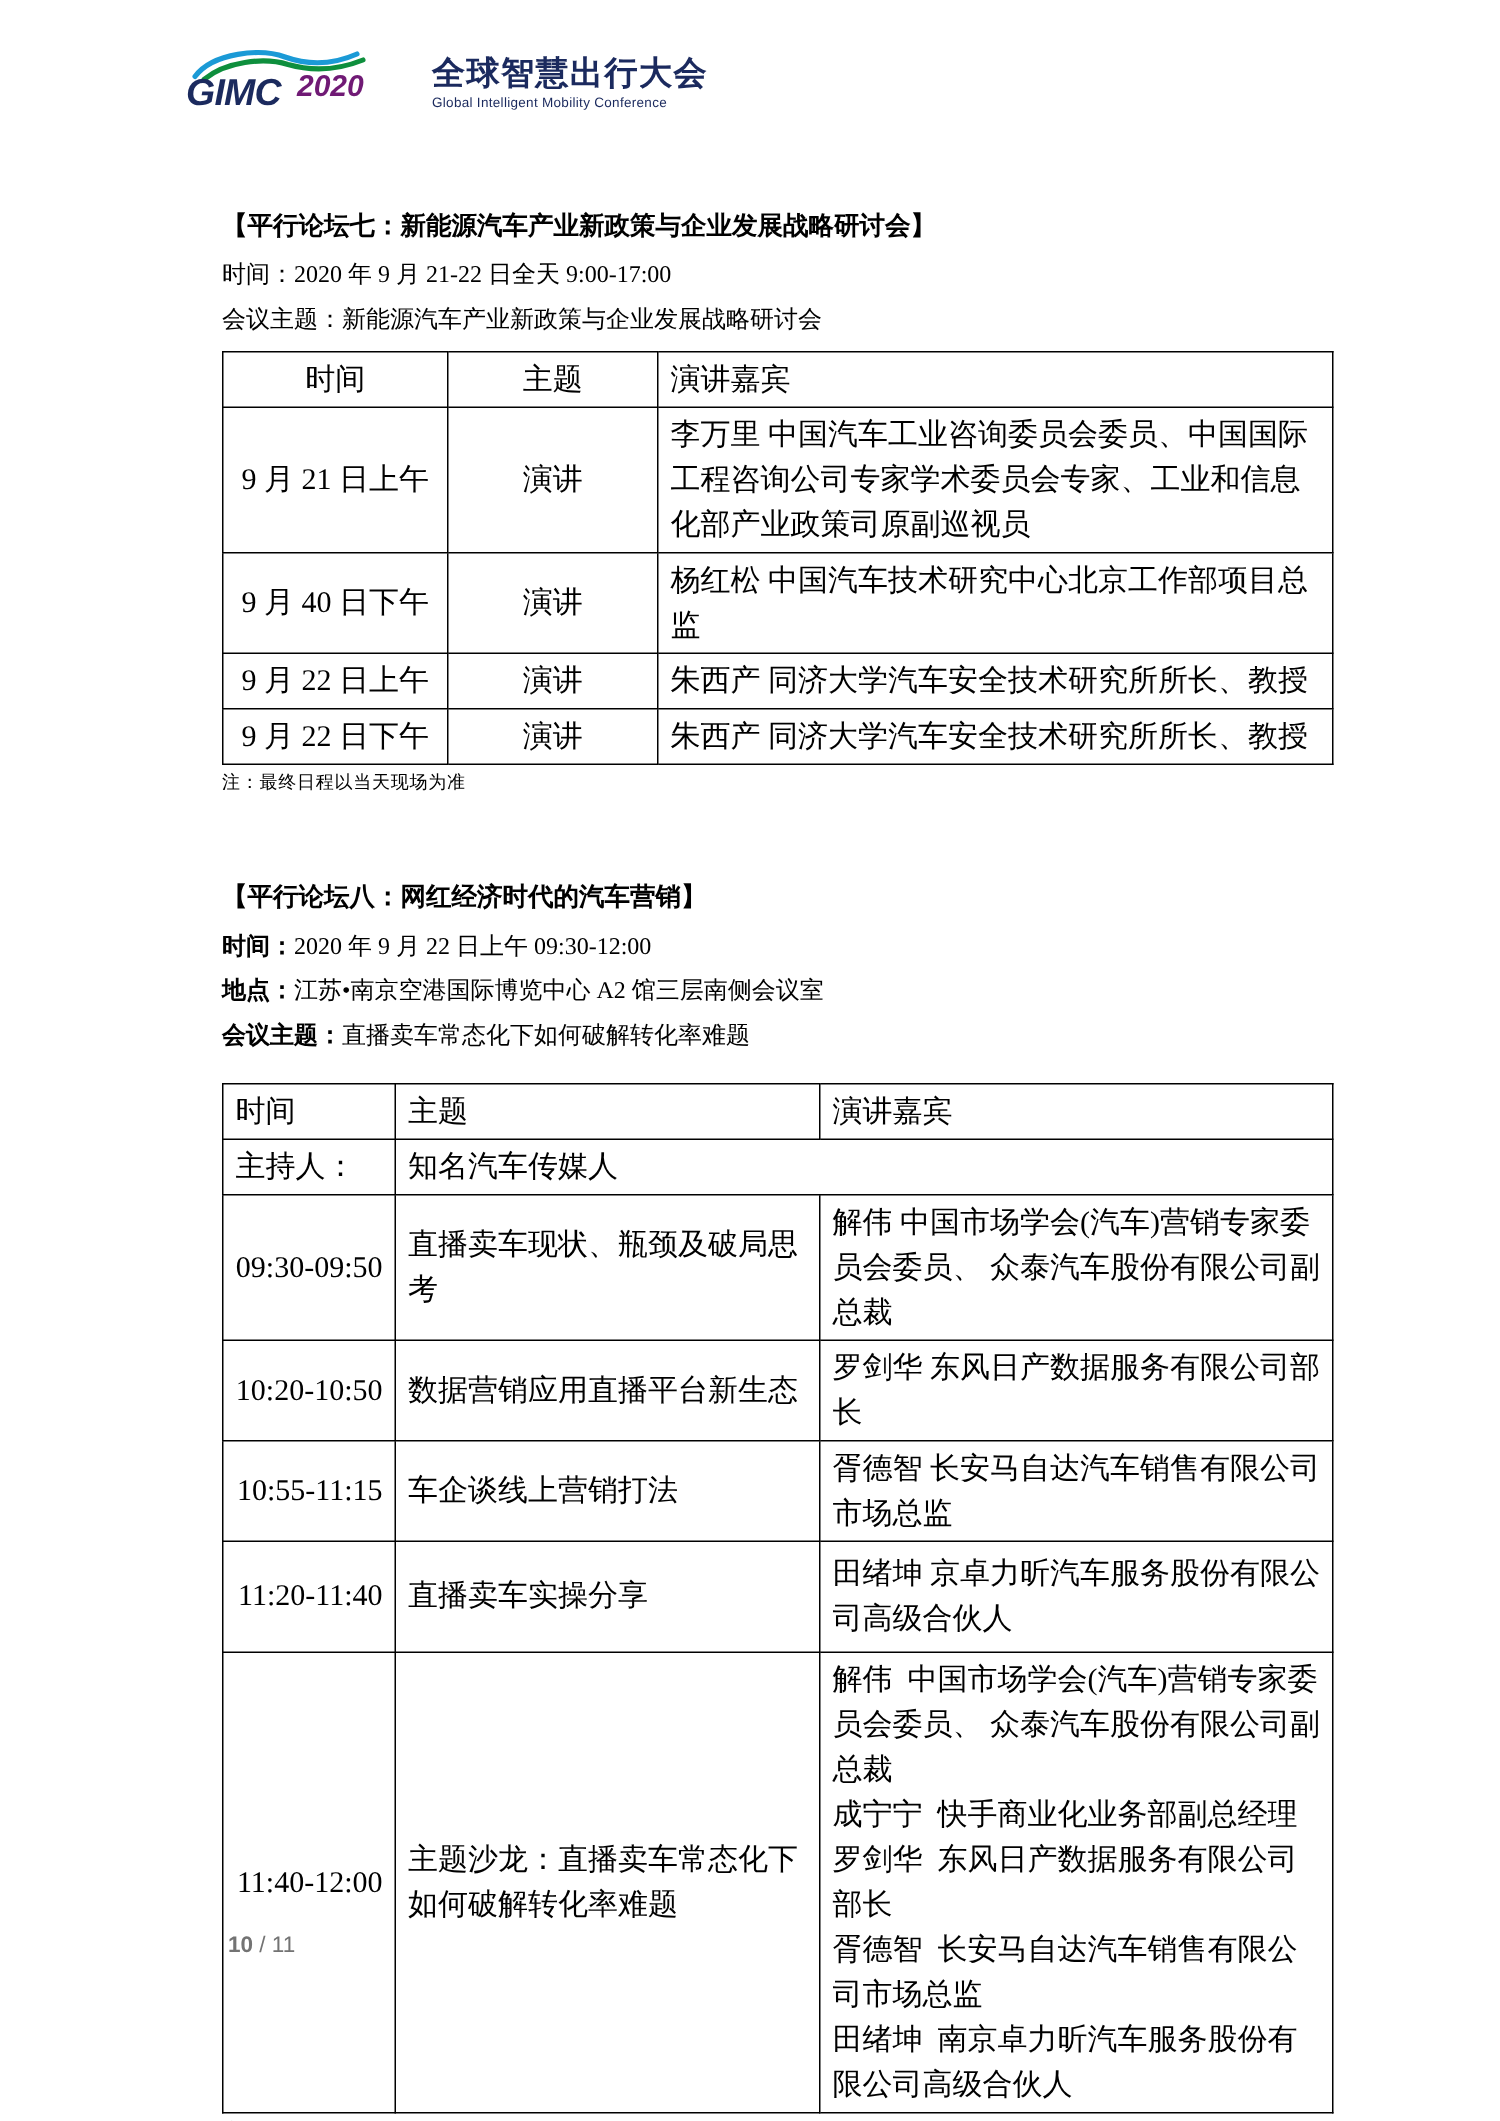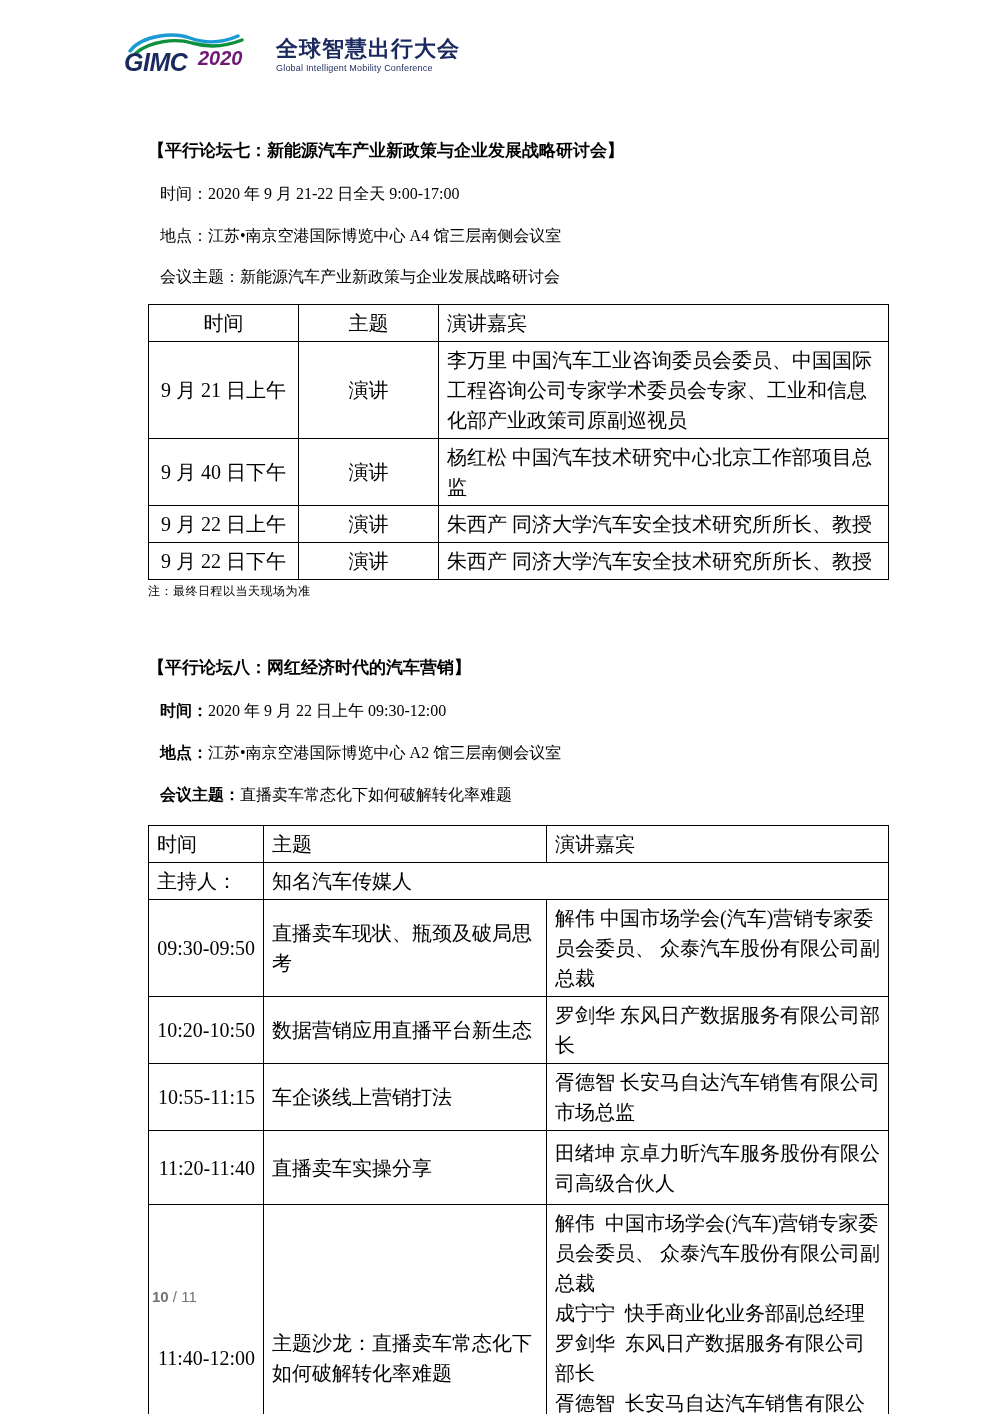--- a/index.html
+++ b/index.html
@@ -23,20 +23,21 @@
   }
 
   
   .logo-block {
     position: absolute;
     left: 120px;
     top: 28px;
     display: flex;
     align-items: center;
     height: 54px;
+    gap: 12px;
   }
   .logo-mark {
     position: relative;
     width: 132px;
     height: 50px;
   }
   .logo-swoosh {
     position: absolute;
     left: 8px;
     top: 2px;
@@ -94,21 +95,21 @@
   }
   .sec-title {
     font-size: 17px;
     font-weight: bold;
     line-height: 1.9;
     margin: 0 0 2px 0;
   }
   .meta-line {
     font-size: 16px;
     line-height: 1.85;
-    margin: 12px;
+    margin: 0;
   }
   .meta-line .lbl { }
   .meta-line.bold-lbl .lbl { font-weight: bold; }
 
   table.sched {
     border-collapse: collapse;
     width: 740px;
     margin-top: 6px;
     table-layout: fixed;
   }
@@ -177,23 +178,20 @@
     </div>
   </div>
 
   <div class="content">
 
     <div class="sec-title">【平行论坛七：新能源汽车产业新政策与企业发展战略研讨会】</div>
     <div class="meta-line">
       <span class="lbl">时间：</span><span>2020 年 9 月 21-22 日全天 9:00-17:00</span>
     </div>
     <div class="meta-line">
-      <span class="lbl">地点：</span><span>江苏•南京空港国际博览中心 A4 馆三层南侧会议室</span>
-    </div>
-    <div class="meta-line">
       <span class="lbl">会议主题：</span><span>新能源汽车产业新政策与企业发展战略研讨会</span>
     </div>
 
     <table class="sched t7">
       <colgroup>
           <col class="c1">
           <col class="c2">
           <col class="c3">
         </colgroup>
       <tbody>

